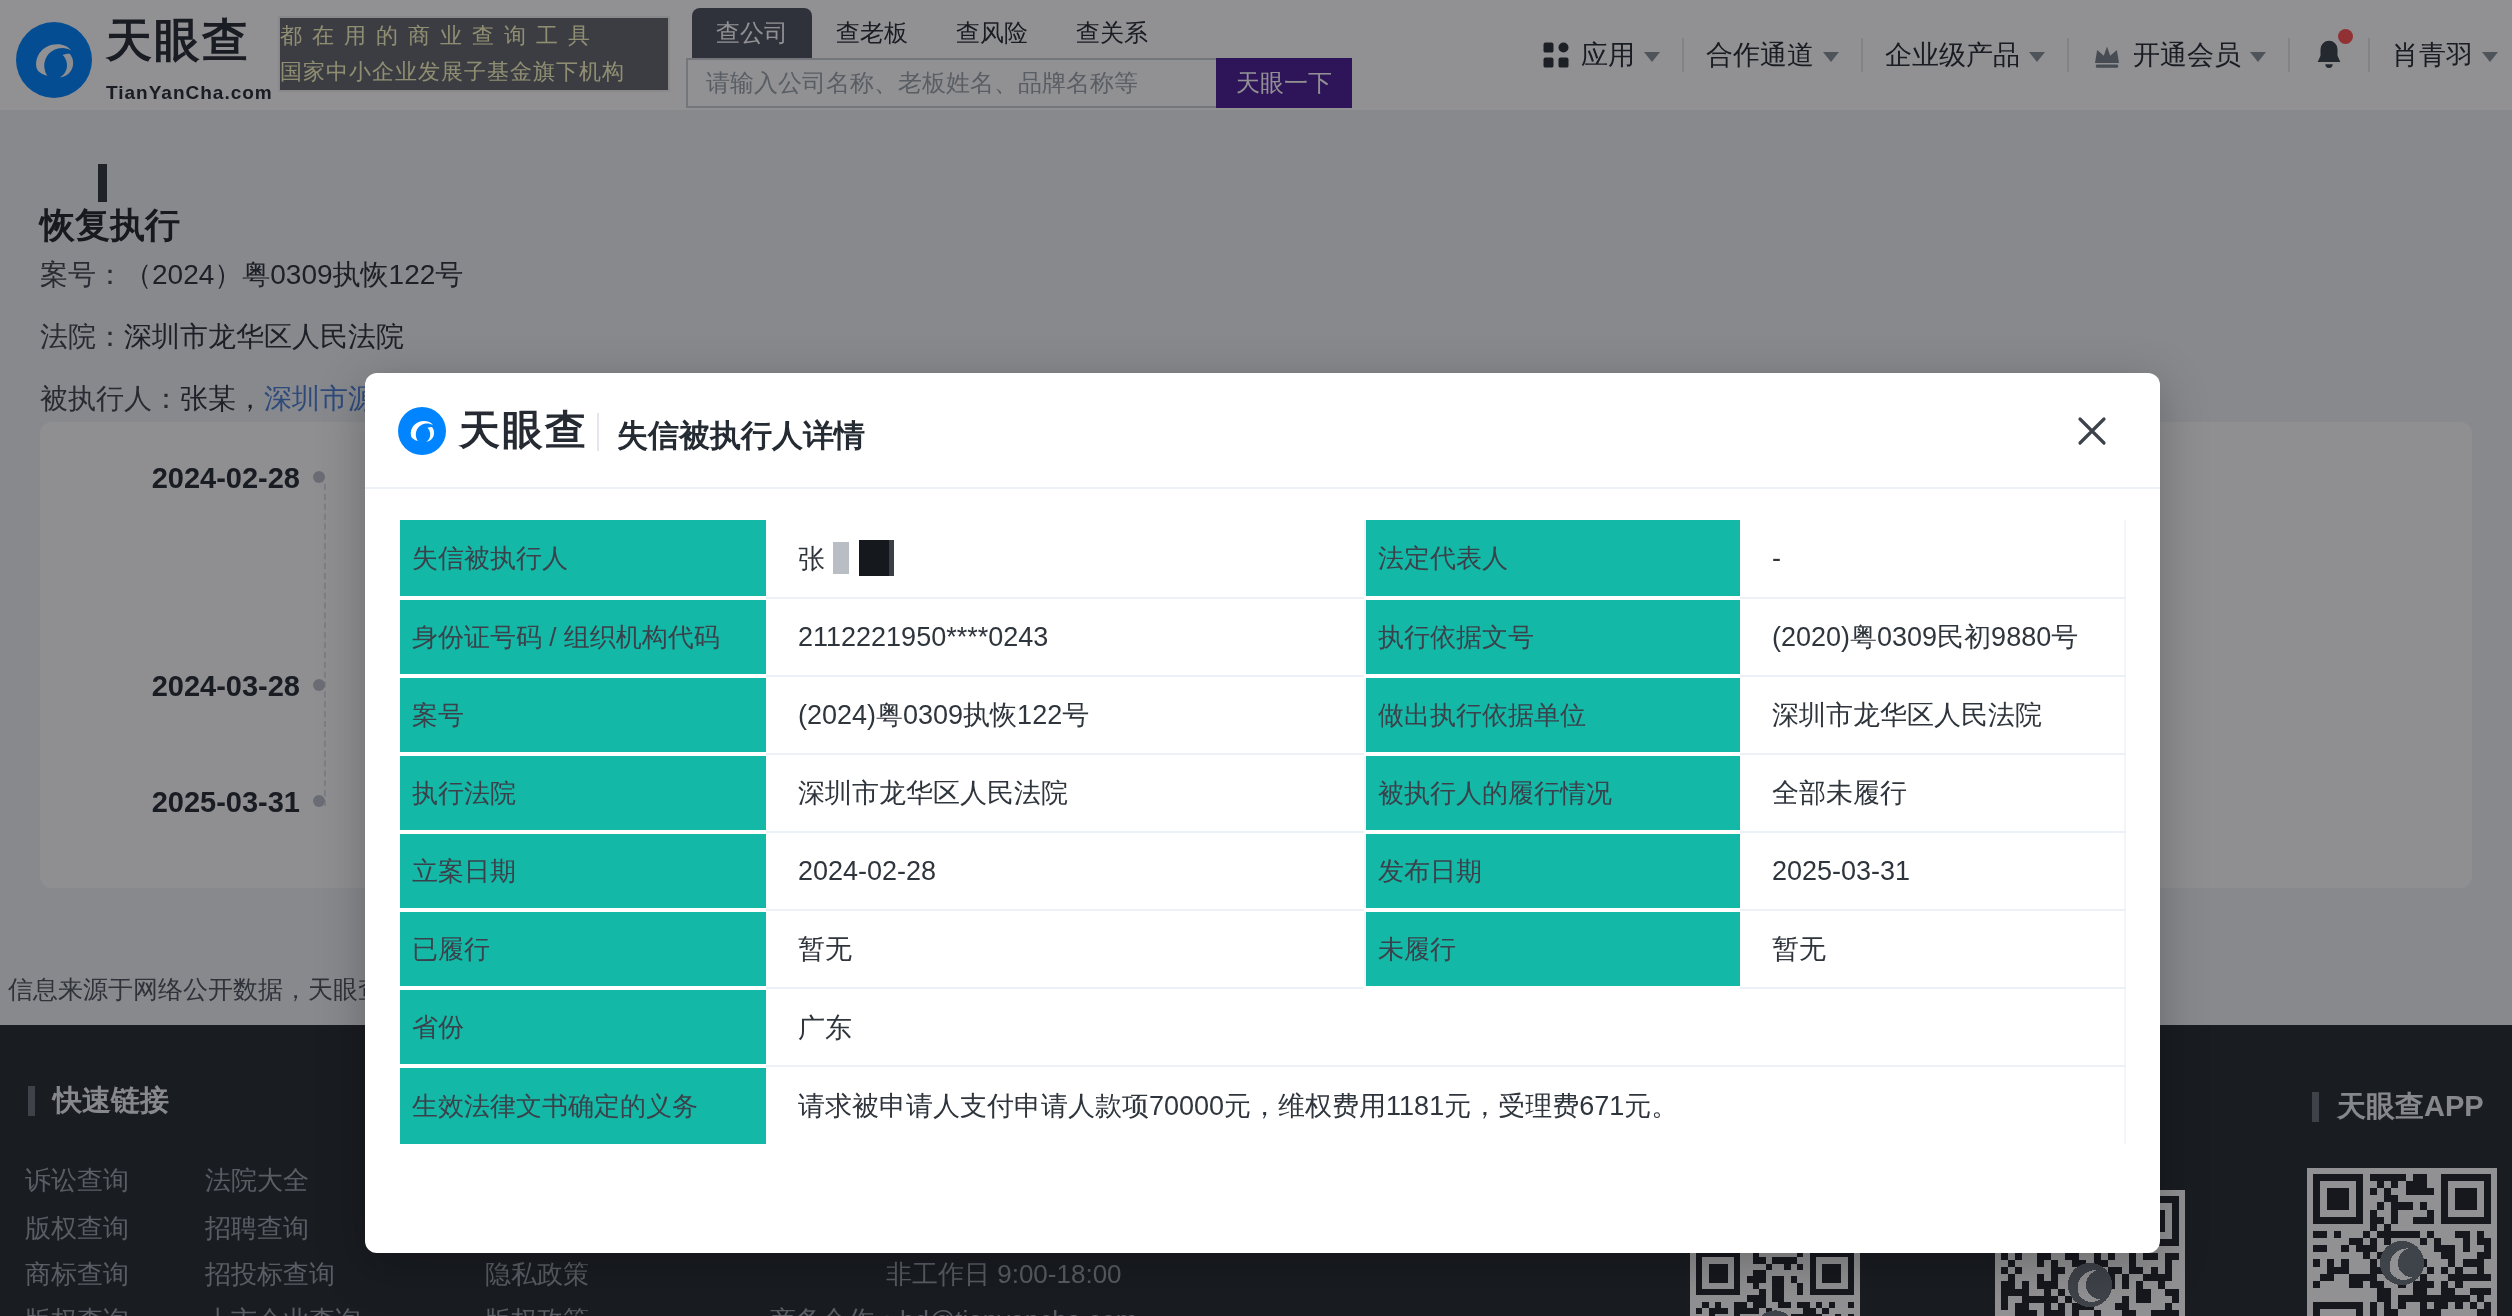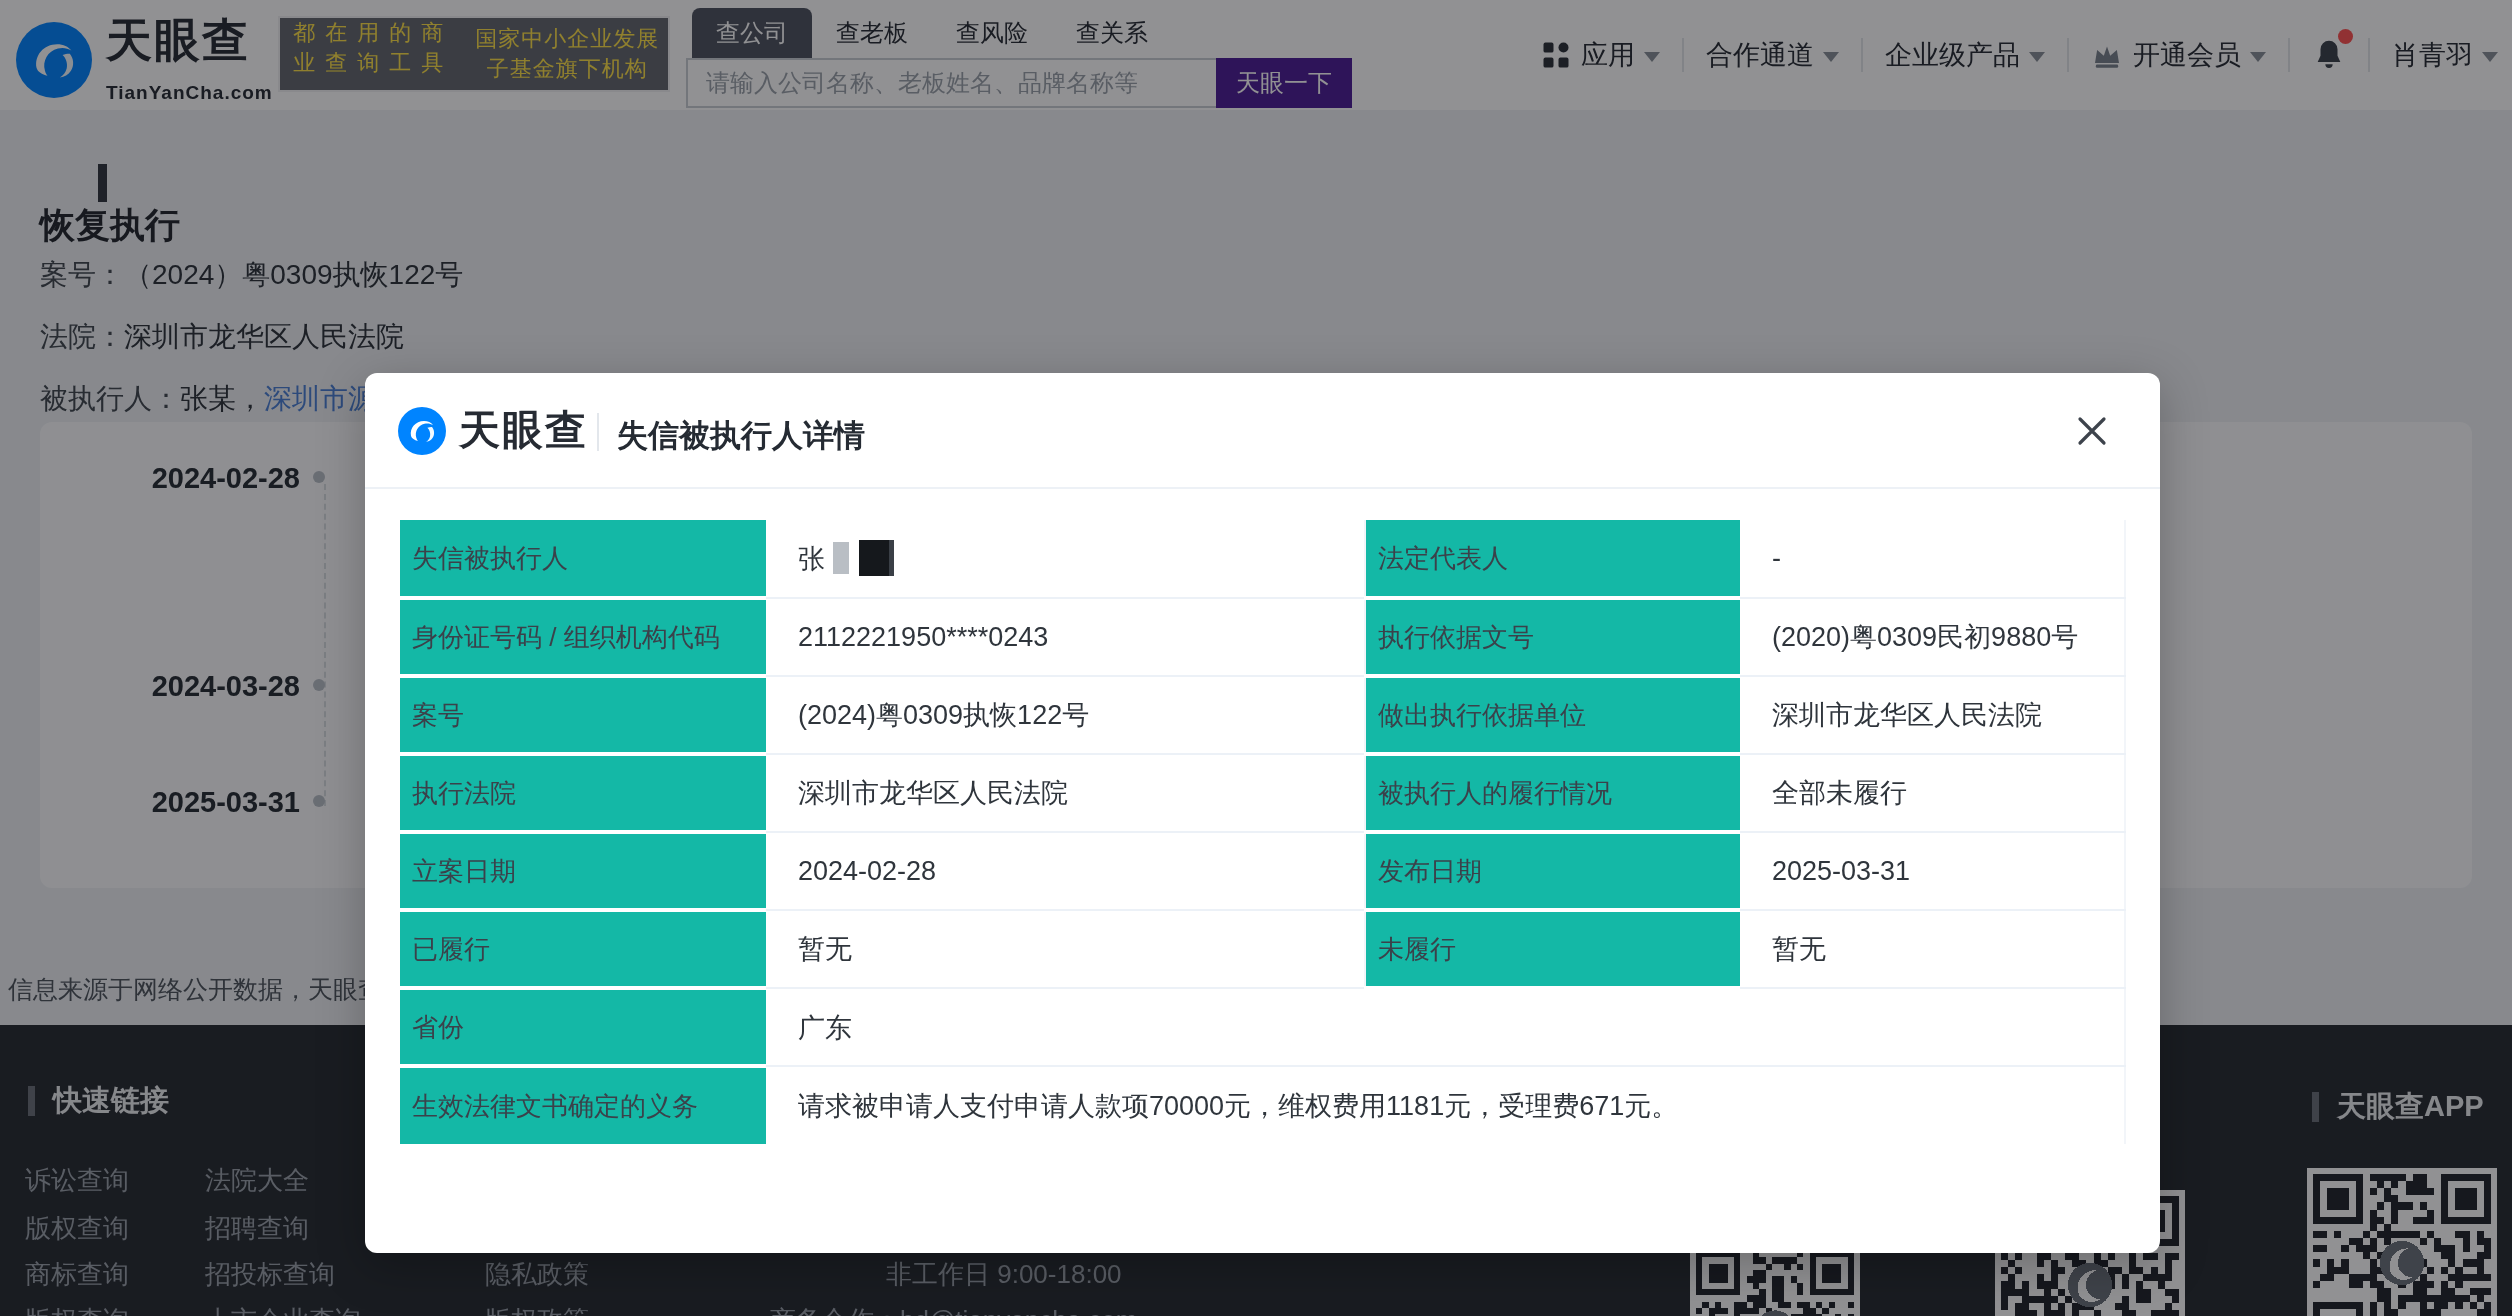--- a/index.html
+++ b/index.html
@@ -6,22 +6,22 @@
   .screen{position:relative;width:2512px;height:1316px;overflow:hidden;
           font-family:"Liberation Sans","DejaVu Sans",sans-serif;background:#eef1f5;}
   
   .navbar{position:absolute;left:0;top:0;width:2512px;height:110px;background:#fff;z-index:1;}
   .brand{position:absolute;left:16px;top:16px;display:flex;align-items:center;cursor:pointer;}
   .brand svg{width:76px;height:76px;}
   .brand-txt{margin-left:14px;}
   .brand-name{font-size:46px;font-weight:bold;color:#262b33;line-height:48px;letter-spacing:2px;}
   .brand-domain{font-size:19px;font-weight:bold;color:#262b33;letter-spacing:1px;margin-top:18px;}
   .slogan{position:absolute;left:278px;top:16px;width:392px;height:76px;background:#63676e;
-          border:2px solid #f0f1f3;box-sizing:border-box;color:#fde047;text-align:center;
-          display:flex;flex-direction:row;justify-content:center;}
+          border:2px solid #f0f1f3;box-sizing:border-box;color:#fef9c3;text-align:left;
+          display:flex;flex-direction:column;justify-content:center;}
   .slogan .l1{font-size:22px;letter-spacing:10px;}
   .slogan .l2{font-size:22px;letter-spacing:1px;margin-top:6px;}
   .search-tabs{position:absolute;left:692px;top:12px;display:flex;align-items:flex-end;height:46px;}
   .stab{font-size:24px;color:#262b33;padding:9px 24px;cursor:pointer;}
   .stab.active{background:#4d5360;color:#fff;border-radius:8px 8px 0 0;}
   .searchbar{position:absolute;left:686px;top:58px;width:666px;height:50px;display:flex;}
   .searchbar input{flex:1;border:2px solid #c9ced4;border-right:none;box-sizing:border-box;
           font-size:24px;padding:15px 18px;color:#333;outline:none;font-family:inherit;}
   .searchbar input::placeholder{color:#9aa1a9;}
   .search-btn{width:136px;background:#4c1d95;color:#fff;font-size:24px;border:none;cursor:pointer;font-family:inherit;}

